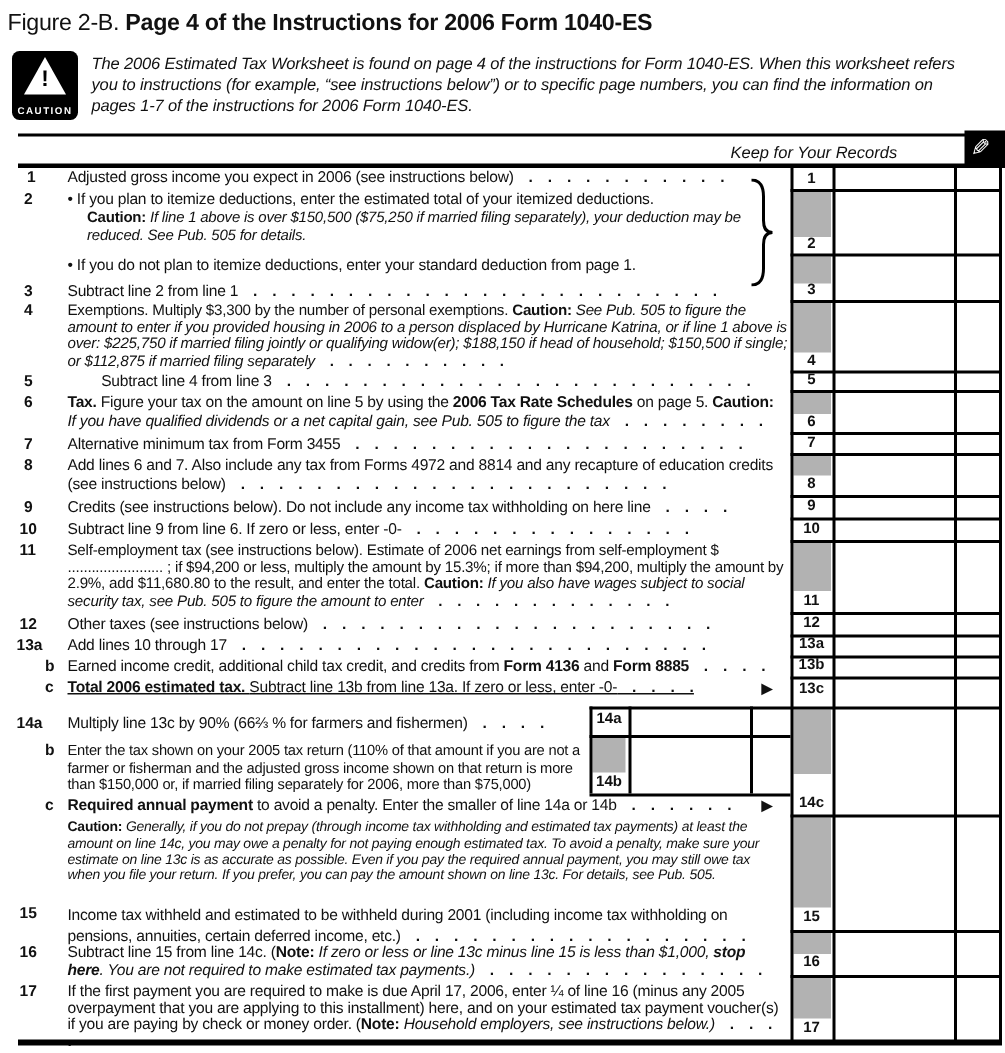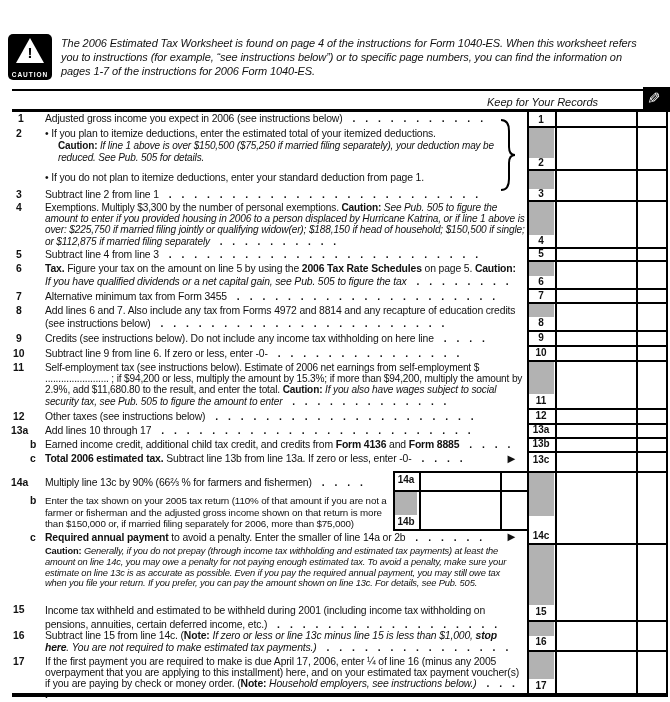--- a/index.html
+++ b/index.html
@@ -35,20 +35,23 @@
   .gray{position:absolute;background:#b2b2b2;}
   .blabel{position:absolute;width:28px;height:13px;text-align:center;font-size:10px;font-weight:bold;}
   .arrow{position:absolute;font-size:13px;line-height:13px;}
   .brace{position:absolute;}
 </style>
 </head>
 <body>
 
 <div class="page">
 
+  <div class="fig-title">
+    <span>Figure 2-B.</span><span class="bold"> Page 4 of the Instructions for 2006 Form 1040-ES</span>
+  </div>
 
   <div class="caut-icon">
     <div class="caut-tri"></div>
     <div class="caut-bang">!</div>
     <div class="caut-word">CAUTION</div>
   </div>
   <div class="caut-text">The 2006 Estimated Tax Worksheet is found on page 4 of the instructions for Form 1040-ES. When this worksheet refers you to instructions (for example, “see instructions below”) or to specific page numbers, you can find the information on pages 1-7 of the instructions for 2006 Form 1040-ES.</div>
 
   <div class="rule" style="left:12px;top:89px;width:656px;height:2px;"></div>
   <div class="keep">Keep for Your Records</div>
@@ -136,21 +139,21 @@
       <div class="ws-line" style="top: 189px;">
         <span class="ln-num" style="left: 16px;">3</span>
         <div class="ln-text" style="left: 45px; width: 478px;"><span>Subtract line 2 from line 1</span><span class="dots"> . . . . . . . . . . . . . . . . . . . . . . . . .</span></div>
       </div>
       <div class="ws-line" style="top: 202px;">
         <span class="ln-num" style="left: 16px;">4</span>
         <div class="ln-text" style="left: 45px; width: 482px; font-size: 10.1px; line-height: 11.2px;"><span>Exemptions. Multiply $3,300 by the number of personal exemptions. </span><span class="b">Caution: </span><span class="i">See Pub. 505 to figure the amount to enter if you provided housing in 2006 to a person displaced by Hurricane Katrina, or if line 1 above is over: $225,750 if married filing jointly or qualifying widow(er); $188,150 if head of household; $150,500 if single; or $112,875 if married filing separately</span><span class="dots"> . . . . . . . . . .</span></div>
       </div>
       <div class="ws-line" style="top: 249px;">
         <span class="ln-num" style="left: 16px;">5</span>
-        <div class="ln-text" style="left: 45px; width: 478px;"><span>Subtract line 4 from line 3</span><span class="dots"> . . . . . . . . . . . . . . . . . . . . . . . . .</span></div>
+        <div class="ln-text" style="left: 45px; width: 478px; text-align: center;"><span>Subtract line 4 from line 3</span><span class="dots"> . . . . . . . . . . . . . . . . . . . . . . . . .</span></div>
       </div>
       <div class="ws-line" style="top: 263px;">
         <span class="ln-num" style="left: 16px;">6</span>
         <div class="ln-text" style="left: 45px; width: 478px; line-height: 12.5px;"><span class="b">Tax. </span><span>Figure your tax on the amount on line 5 by using the </span><span class="b">2006 Tax Rate Schedules</span><span> on page 5. </span><span class="b">Caution: </span><span class="i">If you have qualified dividends or a net capital gain, see Pub. 505 to figure the tax</span><span class="dots"> . . . . . . . .</span></div>
       </div>
       <div class="ws-line" style="top: 291px;">
         <span class="ln-num" style="left: 16px;">7</span>
         <div class="ln-text" style="left: 45px; width: 478px;"><span>Alternative minimum tax from Form 3455</span><span class="dots"> . . . . . . . . . . . . . . . . . . . . .</span></div>
       </div>
       <div class="ws-line" style="top: 305px;">
@@ -176,33 +179,33 @@
       <div class="ws-line" style="top: 425px;">
         <span class="ln-num" style="left: 11px;">13a</span>
         <div class="ln-text" style="left: 45px; width: 478px;"><span>Add lines 10 through 17</span><span class="dots"> . . . . . . . . . . . . . . . . . . . . . . . . .</span></div>
       </div>
       <div class="ws-line" style="top: 439px;">
         <span class="ln-num" style="left: 30px;">b</span>
         <div class="ln-text" style="left: 45px; width: 478px;"><span>Earned income credit, additional child tax credit, and credits from </span><span class="b">Form 4136</span><span> and </span><span class="b">Form 8885</span><span class="dots"> . . . .</span></div>
       </div>
       <div class="ws-line" style="top: 453px;">
         <span class="ln-num" style="left: 30px;">c</span>
-        <div class="ln-text" style="left: 45px; width: 478px;"><span class="b">Total 2006 estimated tax. </span><span>Subtract line 13b from line 13a. If zero or less, enter -0-</span><span class="dots"> . . . .</span></div>
+        <div class="ln-text" style="left: 45px; width: 478px; text-decoration: underline;"><span class="b">Total 2006 estimated tax. </span><span>Subtract line 13b from line 13a. If zero or less, enter -0-</span><span class="dots"> . . . .</span></div>
       </div>
       <div class="ws-line" style="top: 477px;">
         <span class="ln-num" style="left: 11px;">14a</span>
         <div class="ln-text" style="left: 45px; width: 344px;"><span>Multiply line 13c by 90% (66⅔ % for farmers and fishermen)</span><span class="dots"> . . . .</span></div>
       </div>
       <div class="ws-line" style="top: 495px;">
         <span class="ln-num" style="left: 30px;">b</span>
         <div class="ln-text" style="left: 45px; width: 344px; font-size: 9.8px; line-height: 11.5px;"><span>Enter the tax shown on your 2005 tax return (110% of that amount if you are not a farmer or fisherman and the adjusted gross income shown on that return is more than $150,000 or, if married filing separately for 2006, more than $75,000)</span></div>
       </div>
       <div class="ws-line" style="top: 532px;">
         <span class="ln-num" style="left: 30px;">c</span>
-        <div class="ln-text" style="left: 45px; width: 478px;"><span class="b">Required annual payment</span><span> to avoid a penalty. Enter the smaller of line 14a or 2b</span><span class="dots"> . . . . . .</span></div>
+        <div class="ln-text" style="left: 45px; width: 478px;"><span class="b">Required annual payment</span><span> to avoid a penalty. Enter the smaller of line 14a or 14b</span><span class="dots"> . . . . . .</span></div>
       </div>
       <div class="ws-line" style="top: 546px;">
         <div class="ln-text" style="left: 45px; width: 478px; font-size: 9.3px; line-height: 10.8px;"><span class="b">Caution: </span><span class="i">Generally, if you do not prepay (through income tax withholding and estimated tax payments) at least the amount on line 14c, you may owe a penalty for not paying enough estimated tax. To avoid a penalty, make sure your estimate on line 13c is as accurate as possible. Even if you pay the required annual payment, you may still owe tax when you file your return. If you prefer, you can pay the amount shown on line 13c. For details, see Pub. 505.</span></div>
       </div>
       <div class="ws-line" style="top: 604px;">
         <span class="ln-num" style="left: 13px;">15</span>
         <div class="ln-text" style="left: 45px; width: 478px; line-height: 13.5px;"><span>Income tax withheld and estimated to be withheld during 2001 (including income tax withholding on pensions, annuities, certain deferred income, etc.)</span><span class="dots"> . . . . . . . . . . . . . . . . . .</span></div>
       </div>
       <div class="ws-line" style="top: 630px;">
         <span class="ln-num" style="left: 13px;">16</span>

